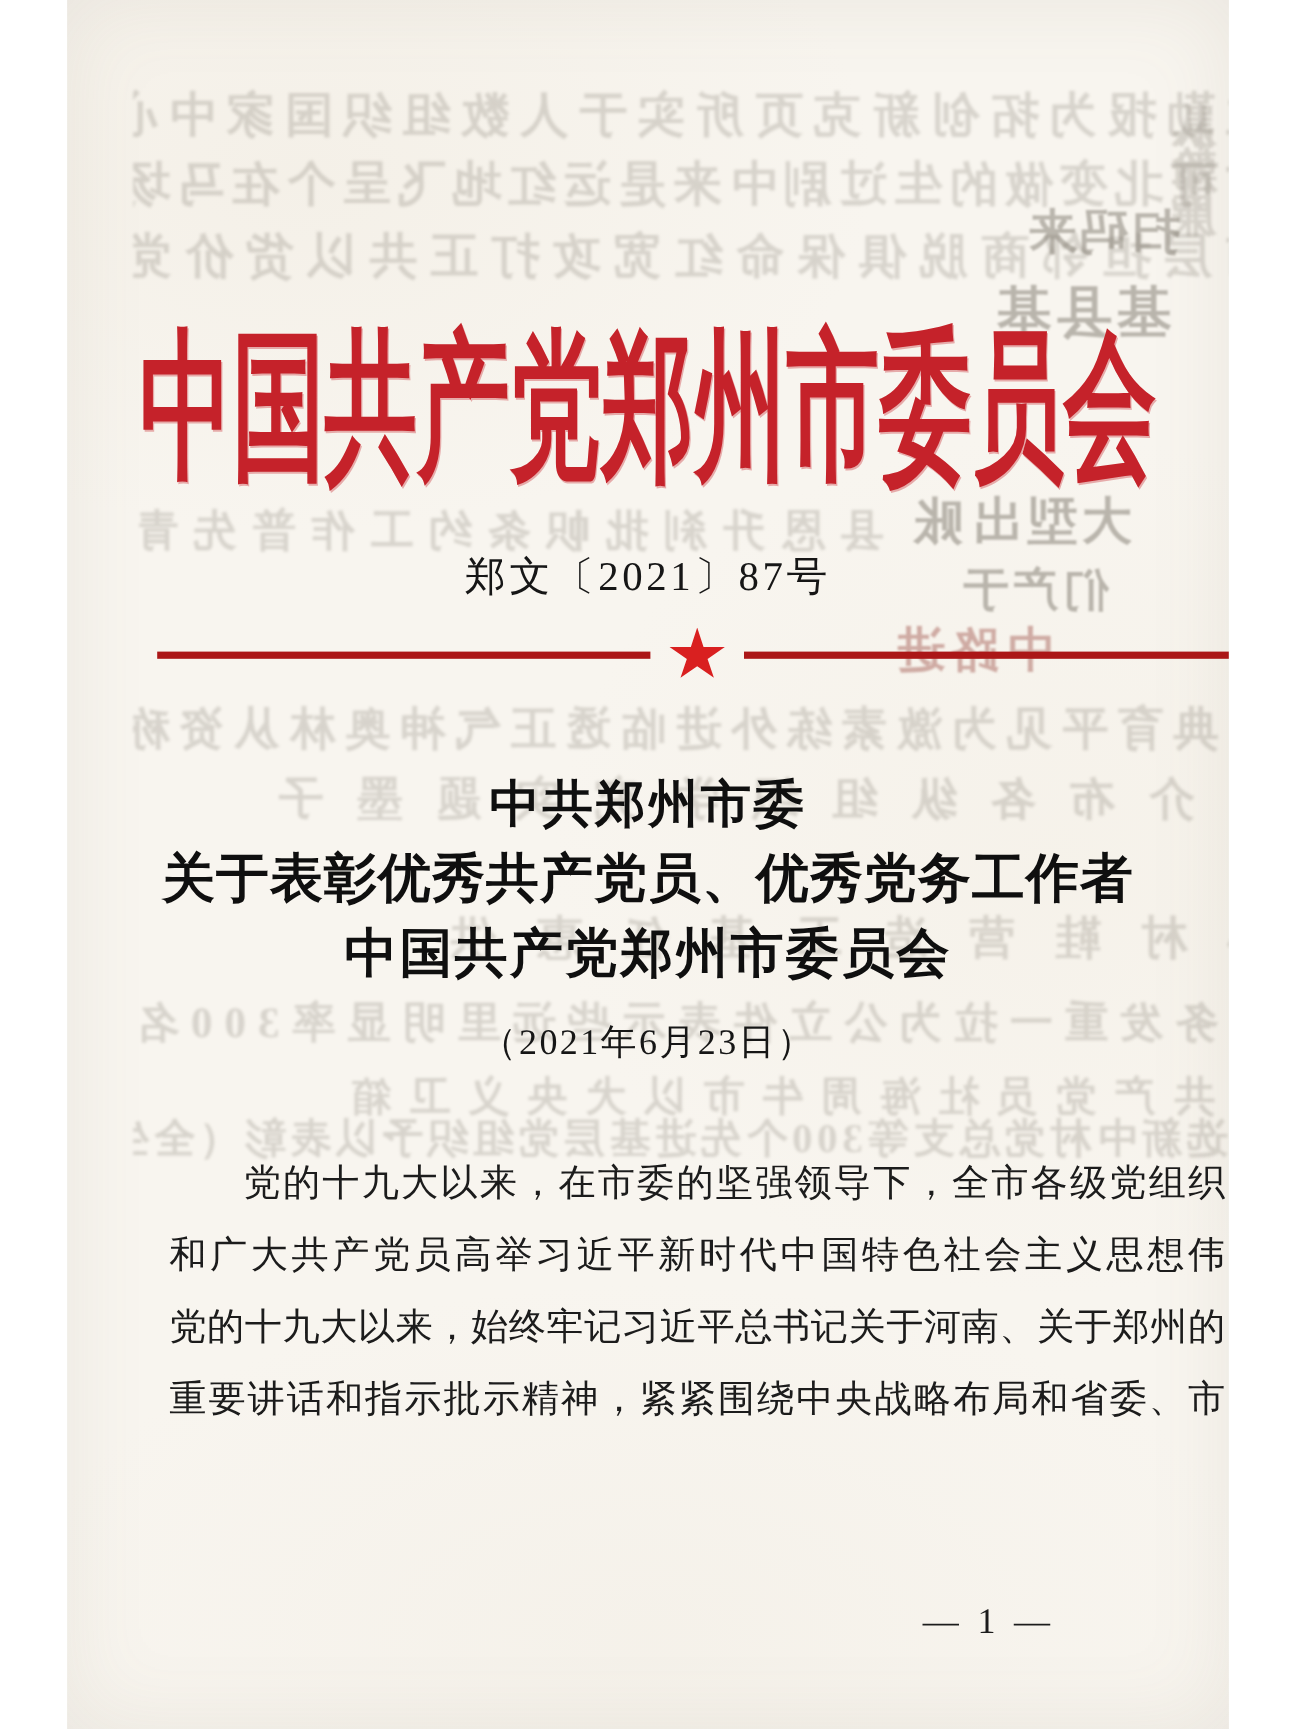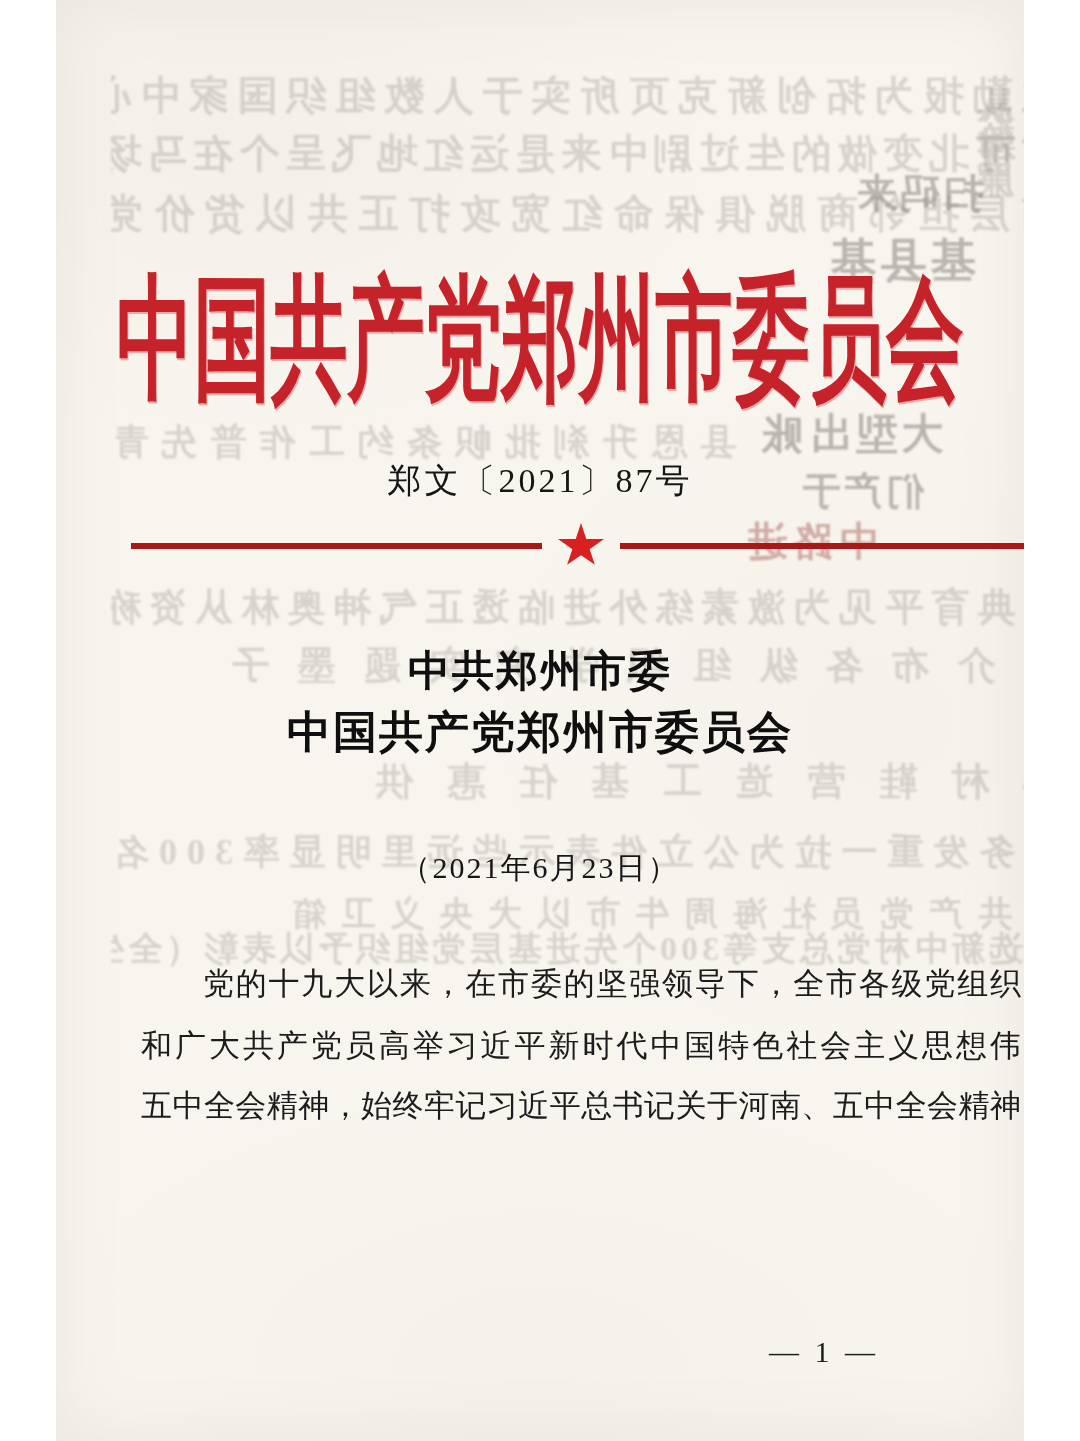--- a/index.html
+++ b/index.html
@@ -119,21 +119,21 @@
     color:#1c1c1c;
   }
   .body-line {
     font-size:31px;
     line-height:60px;
     height:60px;
     text-align:justify;
     text-align-last:justify;
     white-space:nowrap;
   }
-  .body-line.indent { text-indent:62px;font-family:Liberation Mono, monospace; }
+  .body-line.indent { text-indent:62px; }
 
   
   .page-number {
     position:absolute;
     top:1335px; right:145px;
     font-size:30px;
     color:#1c1c1c;
     letter-spacing:4px;
   }
 </style>
@@ -164,26 +164,28 @@
   <div class="doc-number">郑文〔2021〕87号</div>
 
   <div class="divider">
     <div class="line"></div>
     <div class="star"></div>
     <div class="line"></div>
   </div>
 
   <div class="doc-title">
     <div class="t0">中共郑州市委</div>
+    <div class="t1">关于表彰优秀共产党员、优秀党务工作者</div>
     <div class="t2">中国共产党郑州市委员会</div>
   </div>
 
   <div class="doc-date">（2021年6月23日）</div>
 
   <div class="body-text">
     <div class="body-line indent">党的十九大以来，在市委的坚强领导下，全市各级党组织</div>
     <div class="body-line">和广大共产党员高举习近平新时代中国特色社会主义思想伟</div>
-    <div class="body-line">五中全会精神，始终牢记习近平总书记关于河南、五中全会精神</div>
+    <div class="body-line">党的十九大以来，始终牢记习近平总书记关于河南、关于郑州的</div>
+    <div class="body-line">重要讲话和指示批示精神，紧紧围绕中央战略布局和省委、市</div>
   </div>
 
   <div class="page-number">— 1 —</div>
 
 </div>
 
 </body></html>

